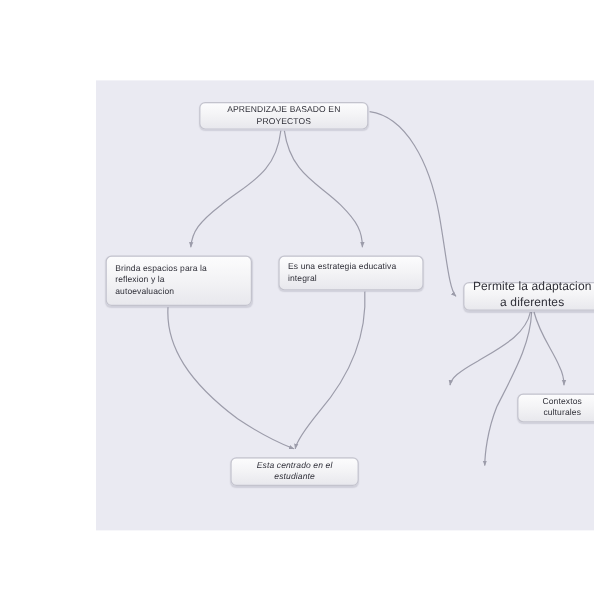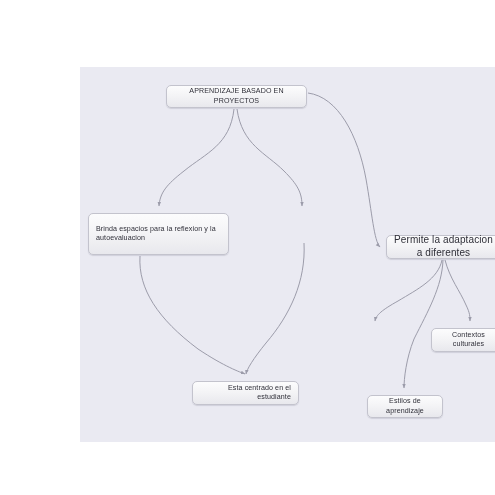--- a/index.html
+++ b/index.html
@@ -47,27 +47,27 @@
     line-height: 1.28;
     letter-spacing: 0.1px;
     -webkit-font-smoothing: antialiased;
   }
   .node-label {
     display: block;
     width: 100%;
     white-space: pre-line;
   }
   .n-root      { left: 86px;  top: 18px;  width: 141px; height: 23px; font-size: 7.1px; justify-content: center; text-align: center; }
-  .n-reflexion { left: 8px;   top: 146px; width: 141px; height: 42px; font-size: 7.1px; text-align: left; }
+  .n-reflexion { left: 8px;   top: 146px; width: 122px; height: 42px; font-size: 7.1px; text-align: left; }
   .n-estrategia{ left: 152px; top: 146px; width: 121px; height: 29px; font-size: 7.1px; text-align: left; }
   .n-permite   { left: 306px; top: 168px; width: 115px; height: 24px; font-size: 10px; justify-content: center; text-align: center; }
   .n-niveles   { left: 253px; top: 261px; width: 85px;  height: 24px; font-size: 7.1px; justify-content: center; text-align: center; }
   .n-contextos { left: 351px; top: 261px; width: 75px;  height: 24px; font-size: 7.1px; justify-content: center; text-align: center; }
   .n-estilos   { left: 287px; top: 328px; width: 76px;  height: 23px; font-size: 7.1px; justify-content: center; text-align: center; }
-  .n-centrado  { left: 112px; top: 314px; width: 107px; height: 24px; font-size: 7.1px; justify-content: center; text-align: right; }
+  .n-centrado  { left: 112px; top: 314px; width: 107px; height: 24px; font-size: 7.1px; justify-content: center; text-align: center; font-style: italic; }
   .edge-path {
     fill: none;
     stroke: #9c9caa;
     stroke-width: 1;
   }
   .arrow-head {
     fill: #9c9caa;
   }
 </style>
 </head>
@@ -102,32 +102,32 @@
 
     <div class="node n-root">
       <span class="node-label">APRENDIZAJE BASADO EN PROYECTOS</span>
     </div>
 
     <div class="node n-reflexion">
       <span class="node-label">Brinda espacios para la reflexion y la
 autoevaluacion</span>
     </div>
 
+    <div class="node n-estrategia">
+      <span class="node-label">Es una estrategia educativa integral</span>
+    </div>
 
     <div class="node n-permite">
       <span class="node-label">Permite la adaptacion a diferentes</span>
     </div>
 
 
     <div class="node n-contextos">
       <span class="node-label">Contextos culturales</span>
     </div>
 
-    <div class="node n-estilos">
-      <span class="node-label">Estilos de aprendizaje</span>
-    </div>
 
     <div class="node n-centrado">
       <span class="node-label">Esta centrado en el estudiante</span>
     </div>
 
   </div>
 </div>
 
 </body></html>

